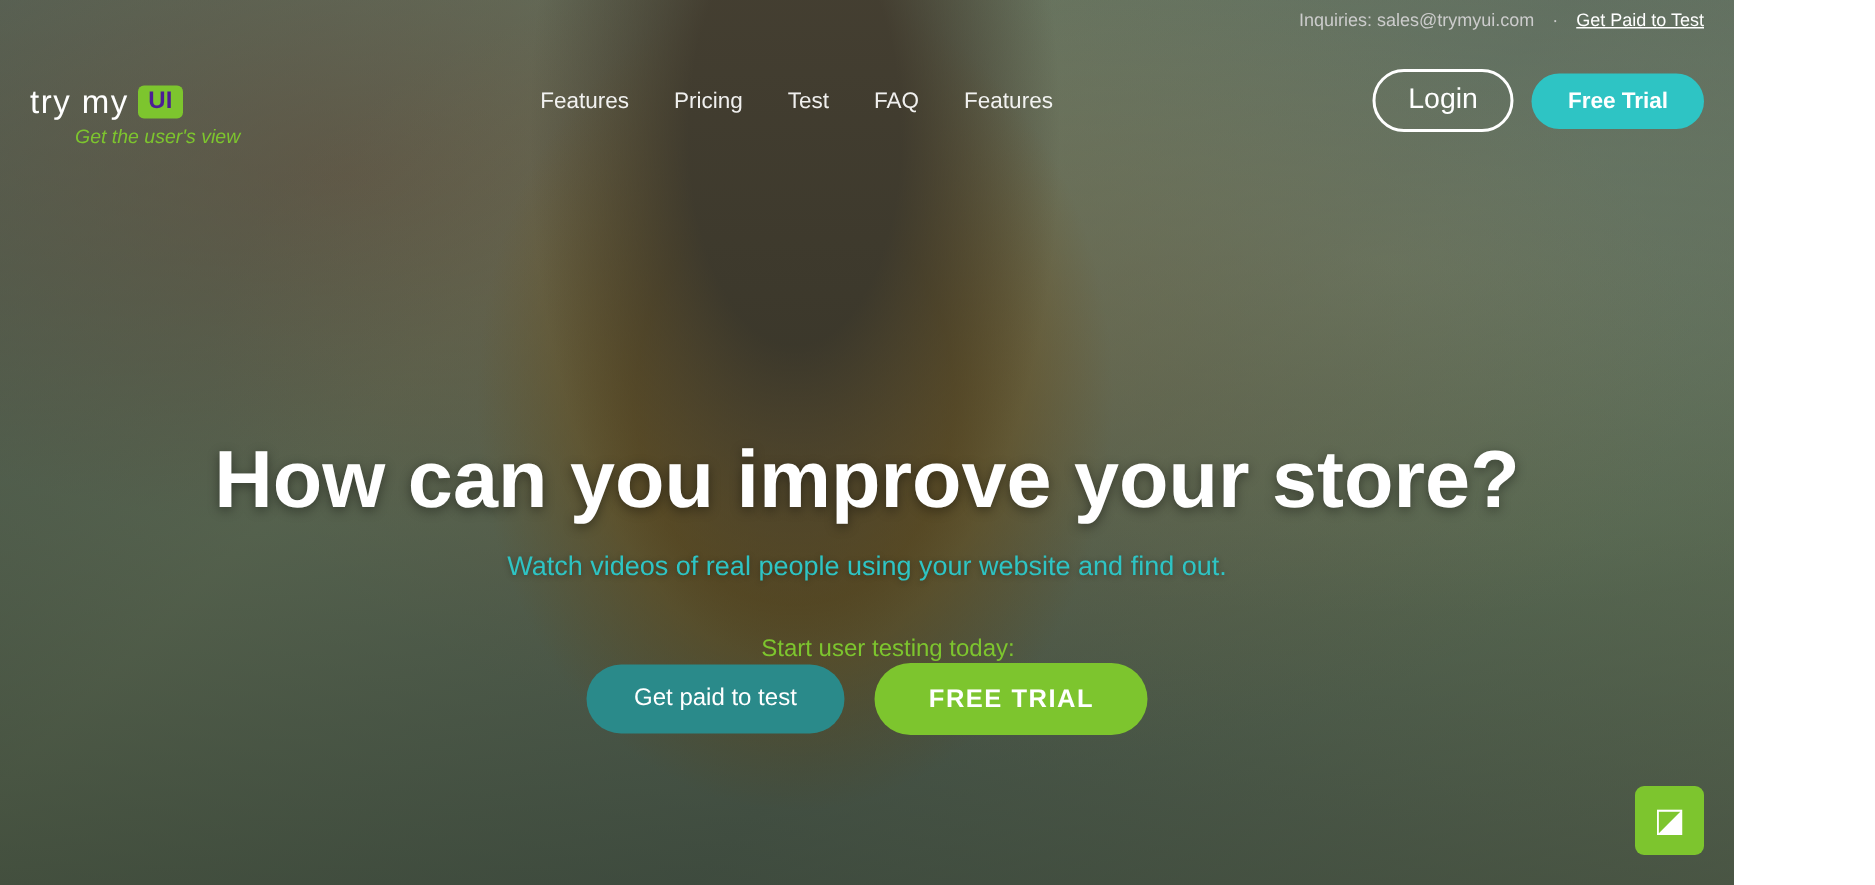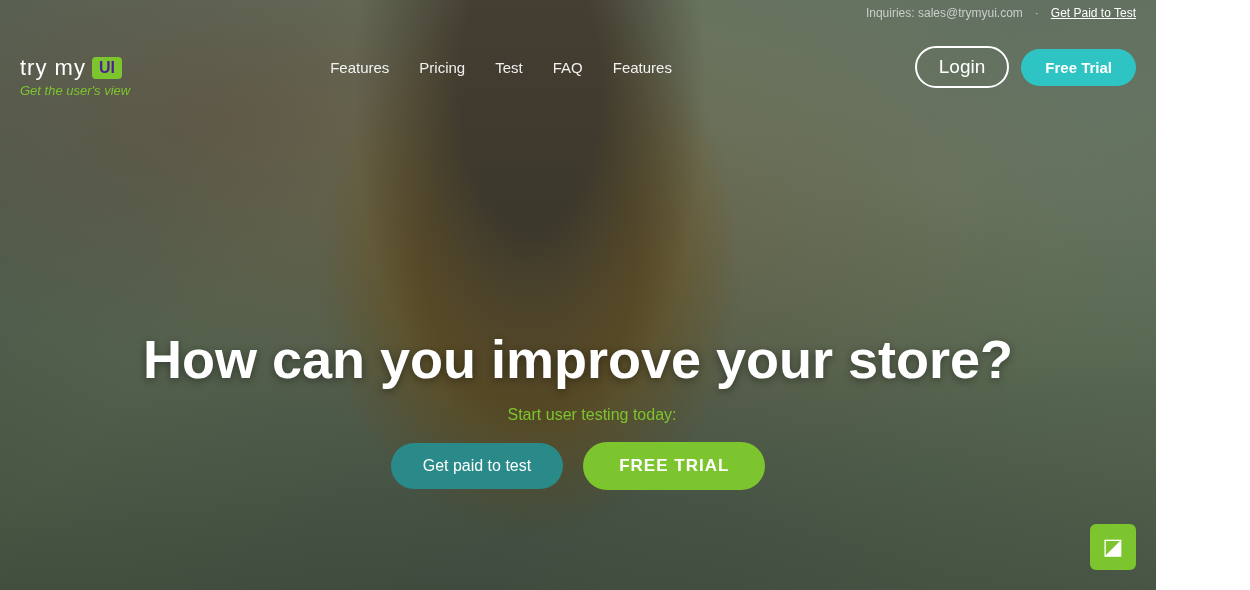--- a/index.html
+++ b/index.html
@@ -117,20 +117,21 @@
       font-weight: 700;
       padding: 2px 7px;
       border-radius: 4px;
     }
 
     .logo-tagline {
       color: #7dc52e;
       font-size: 13px;
       margin-top: 2px;
       font-style: italic;
+      margin-left: 30px;
     }
 
     .nav-links {
       display: flex;
       align-items: center;
       gap: 30px;
       margin-right: 30px;
     }
 
     .nav-link {
@@ -197,21 +198,20 @@
     }
 
     .hero-subheadline span {
       color: #2ec4c4;
     }
 
     .hero-cta-label {
       color: #7dc52e;
       font-size: 16px;
       font-weight: 500;
-      margin-bottom: 18px;
       padding-left: 28px;
     }
 
     .hero-buttons {
       display: flex;
       justify-content: center;
       gap: 20px;
       align-items: center;
     }
 
@@ -300,20 +300,23 @@
 
       <div class="nav-actions">
         <button class="btn-login">Login</button>
         <button class="btn-free-trial">Free Trial</button>
       </div>
     </nav>
   </div>
 
   <div class="hero-content">
     <h1 class="hero-headline">How can you improve your store?</h1>
+    <p class="hero-subheadline">
+      <span>Watch </span><span>videos</span><span> of real people using your website and find out.</span>
+    </p>
     <p class="hero-cta-label">Start user testing today:</p>
     <div class="hero-buttons">
       <button class="btn-get-paid">Get paid to test</button>
       <button class="btn-free-trial-hero">FREE TRIAL</button>
     </div>
   </div>
 
   <div class="chat-widget">
     <span class="chat-icon">◪</span>
   </div>

